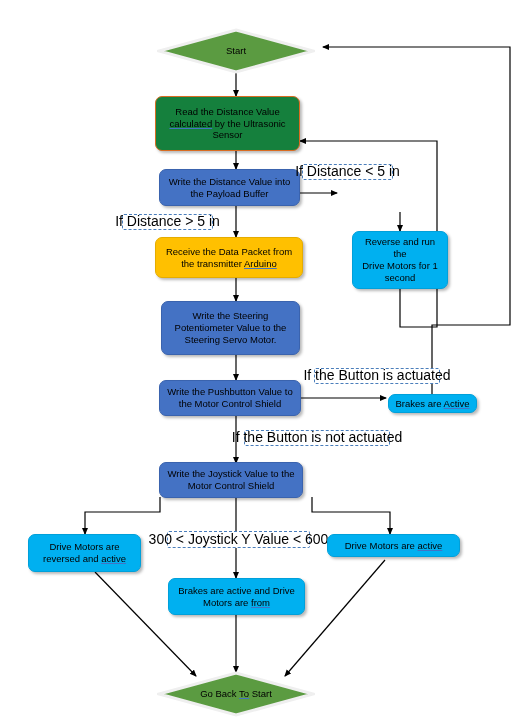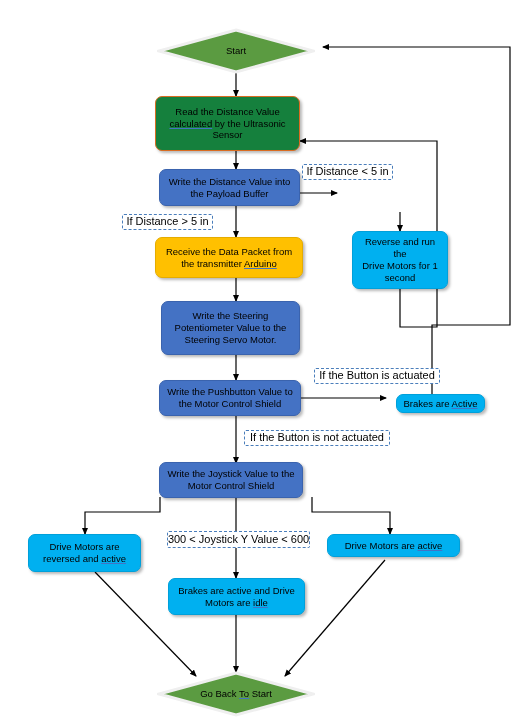--- a/index.html
+++ b/index.html
@@ -59,21 +59,21 @@
   .box.cyan {
     background: #00b0f0;
     border: 1px solid #00a0da;
   }
 
   
   .label {
     border: 1px dashed #4a7ebb;
     background: #ffffff;
     border-radius: 2px;
-    font-size: 11px;
+    font-size: 14px;
     padding: 2px 5px;
     color: #000000;
     white-space: nowrap;
   }
 
   
   .diamond {
     background: transparent;
   }
   .diamond .shape {
@@ -207,21 +207,21 @@
     <div>
       <div>Write the Pushbutton Value to</div>
       <div>the Motor Control Shield</div>
     </div>
   </div>
 
   <div class="node label" style="left:314px; top:368px; width:126px; height:16px;">
     <span>If the Button is actuated</span>
   </div>
 
-  <div class="node box cyan" style="left:388px; top:394px; width:89px; height:19px;margin-left:8px;">
+  <div class="node box cyan" style="left:388px; top:394px; width:89px; height:19px;">
     <span><span>Brakes are </span><span class="u">Active</span></span>
   </div>
 
   <div class="node label" style="left:244px; top:430px; width:146px; height:16px;">
     <span>If the Button is not actuated</span>
   </div>
 
   <div class="node box blue" style="left:159px; top:462px; width:144px; height:36px;">
     <div>
       <div>Write the Joystick Value to the</div>
@@ -245,21 +245,21 @@
   </div>
 
   <div class="node box cyan" style="left:327px; top:534px; width:133px; height:23px;">
     <span><span>Drive Motors are </span><span class="u">active</span></span>
   </div>
 
   <div class="node box cyan" style="left:168px; top:578px; width:137px; height:37px;">
     <div>
       <div>Brakes are active and Drive</div>
       <div>
-        <span>Motors are </span><span class="u">idle</span>
+        <span>Motors are </span><span class="u">from</span>
       </div>
     </div>
   </div>
 
   <div class="node diamond" style="left:157px; top:671px; width:158px; height:46px;">
     <svg class="shape" viewBox="0 0 158 46" preserveAspectRatio="none">
       <polygon points="79,2 156,23 79,44 2,23" fill="#5b9b41" stroke="#efefef" stroke-width="3"></polygon>
     </svg>
     <span class="dtext"><span>Go Back </span><span class="u">To</span><span> Start</span></span>
   </div>

